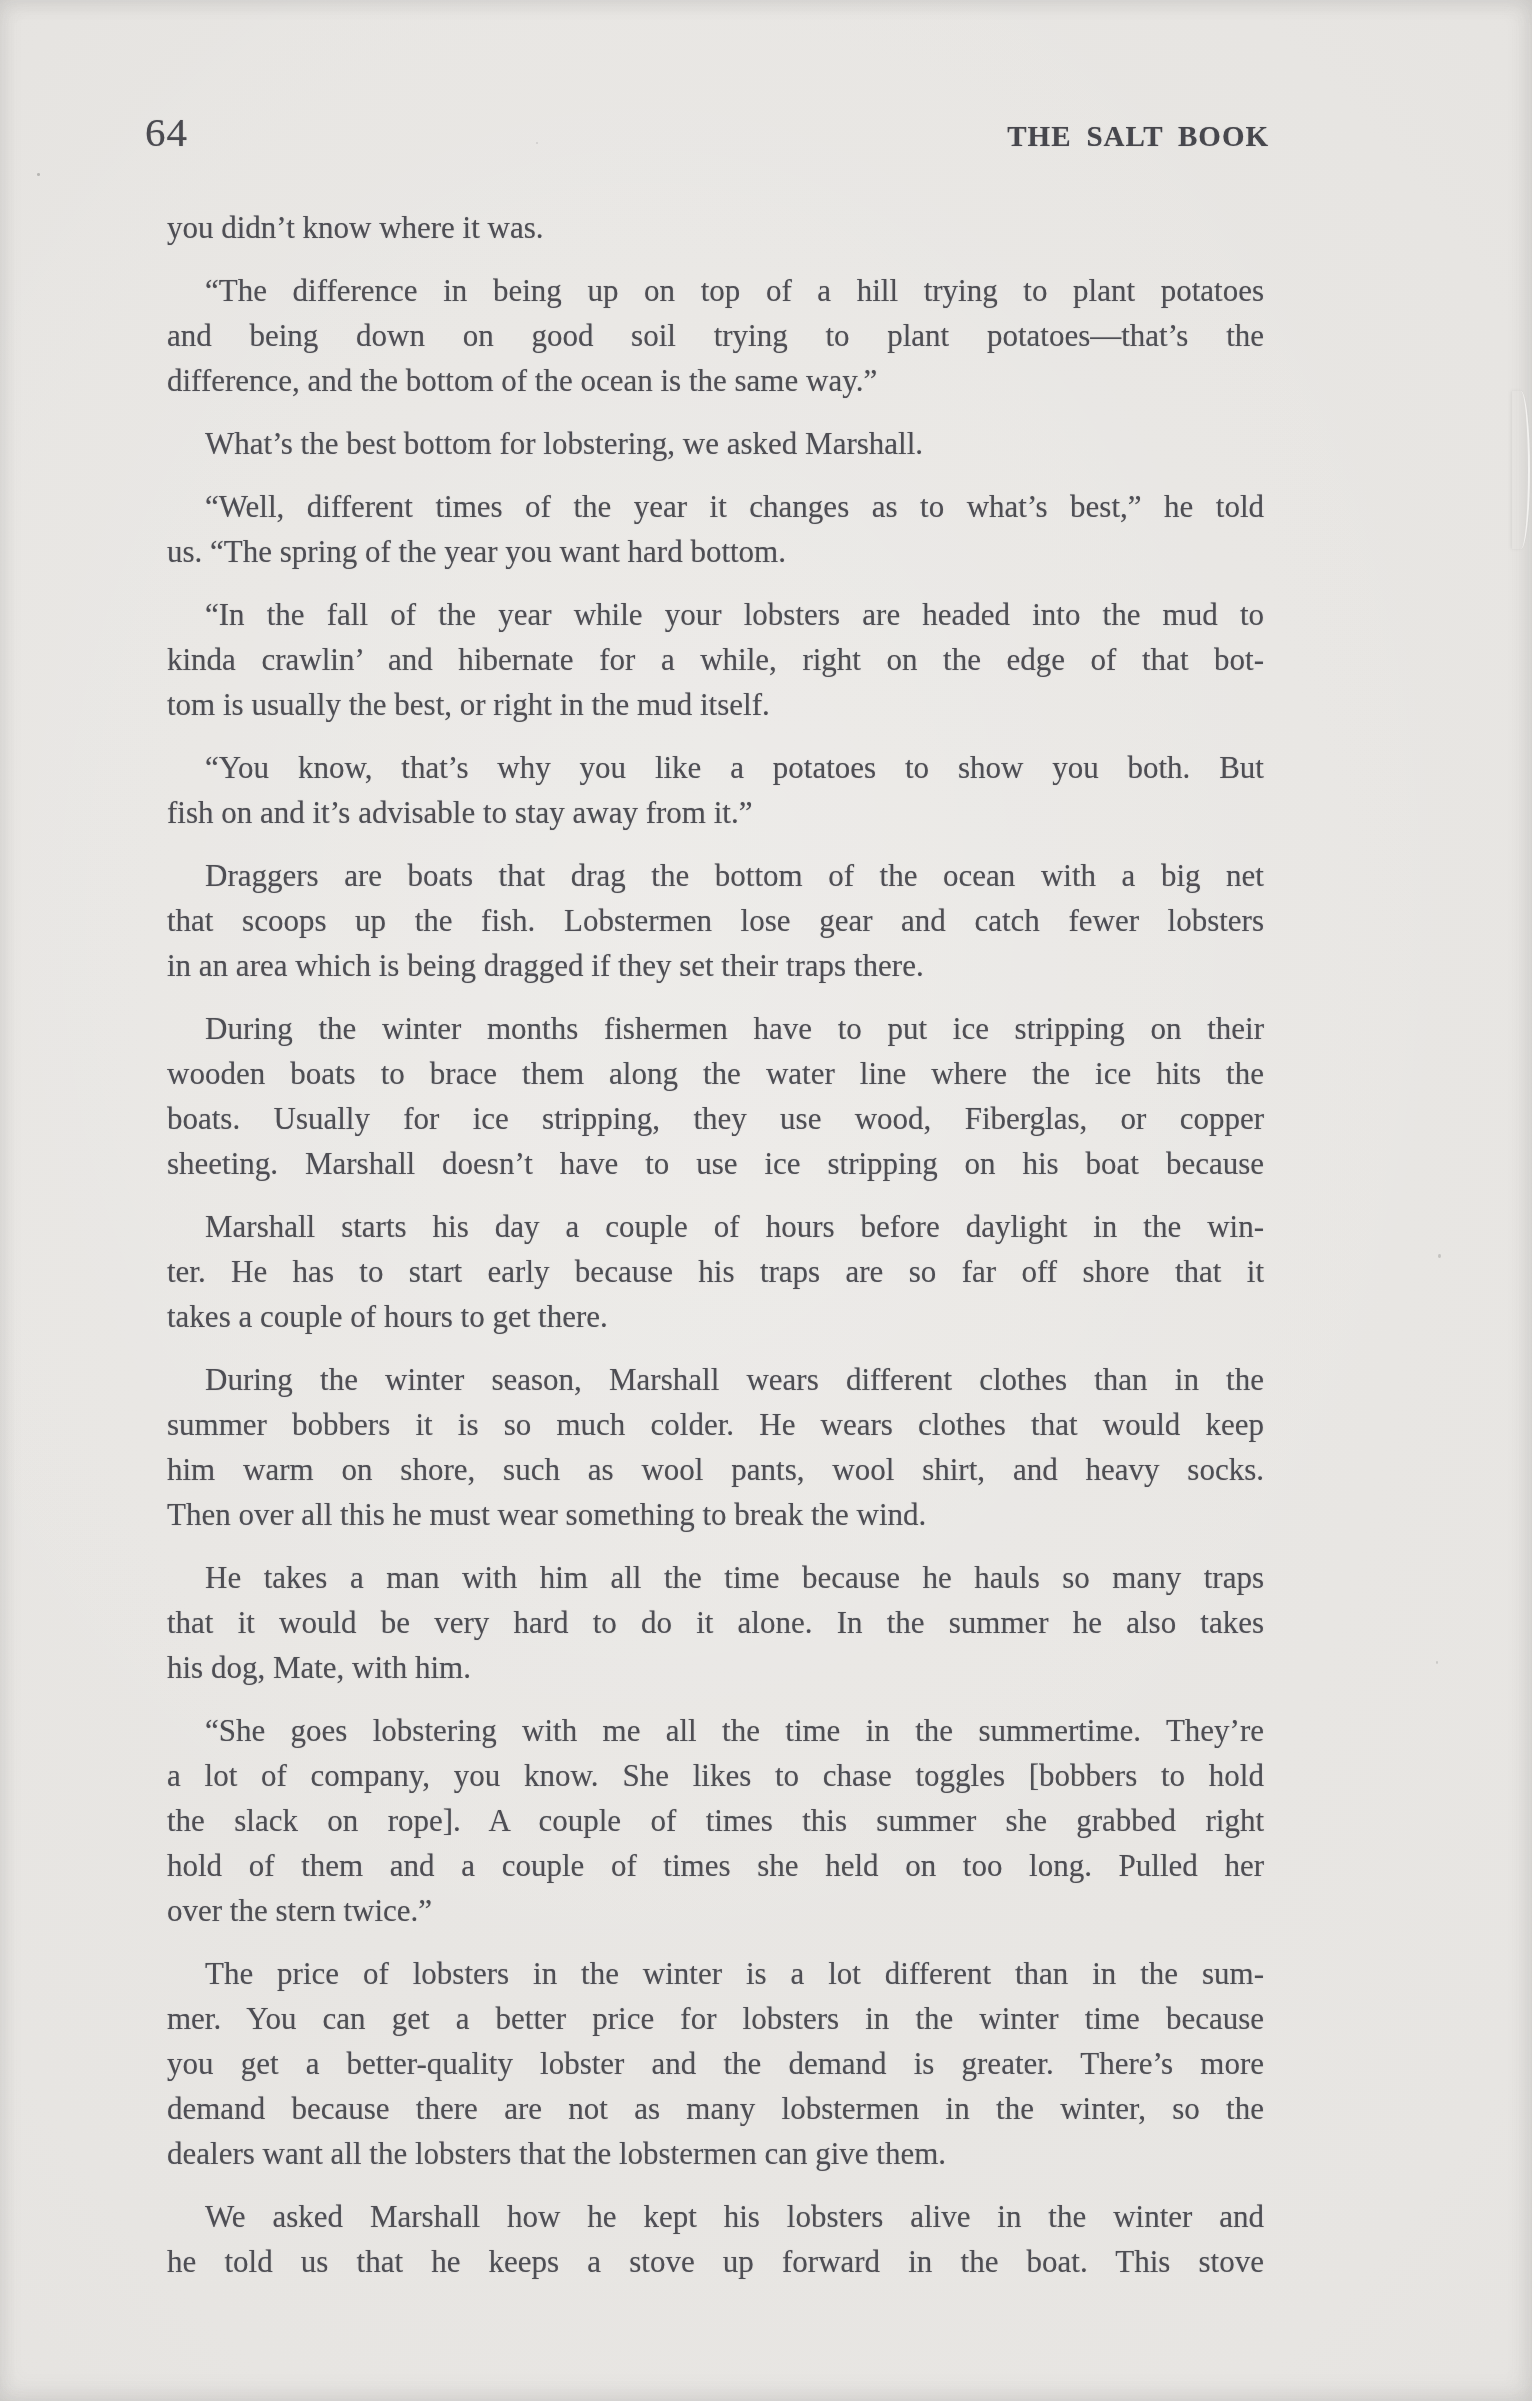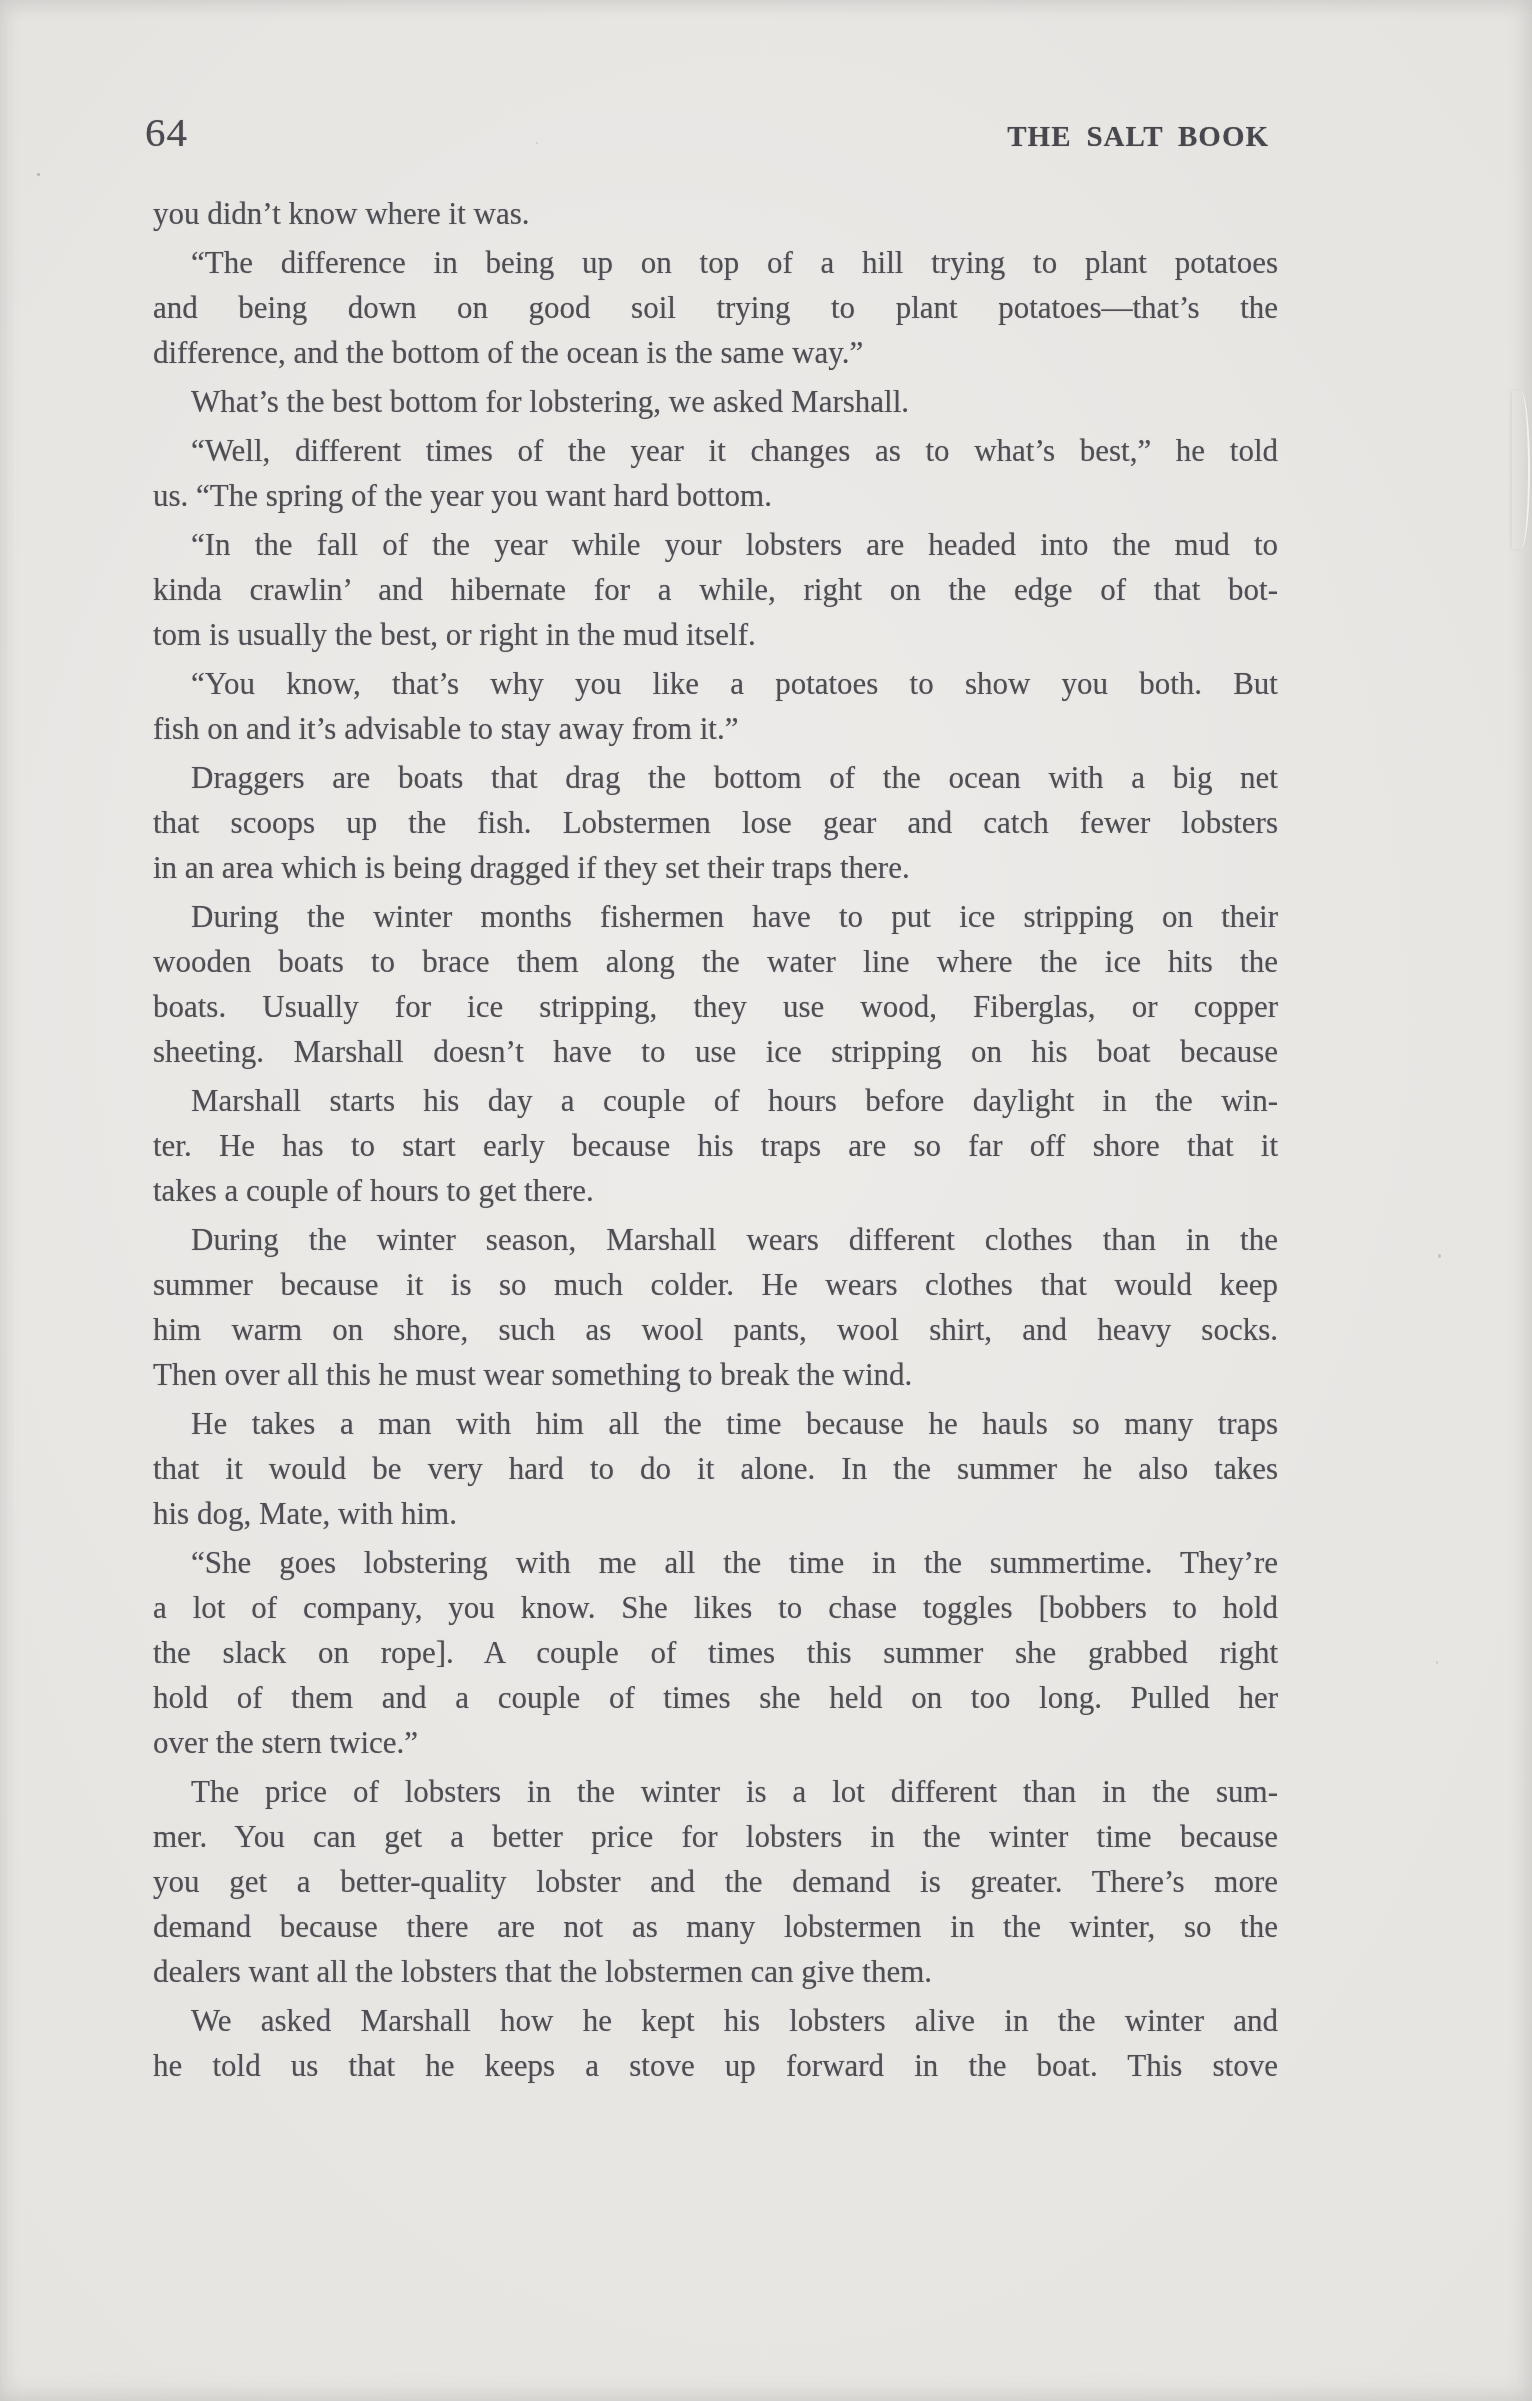--- a/index.html
+++ b/index.html
@@ -54,21 +54,21 @@
     position: absolute;
     left: 149px;
     top: 187px;
     width: 1133px;
     font-size: 31px;
     line-height: 45px;
     color: #4e4e54;
     text-shadow: 0 0 1px rgba(92,92,98,0.5);
     filter: blur(0.2px);
   }
-  .paragraph { margin: 4px; padding: 0; }
+  .paragraph { margin: 18px; padding: 0; }
   .line {
     text-align: justify;
     text-align-last: justify;
   }
   .line.para-last {
     text-align-last: left;
   }
   .paragraph.indent .line:first-child {
     text-indent: 38px;
   }
@@ -135,21 +135,21 @@
         <div class="line">boats. Usually for ice stripping, they use wood, Fiberglas, or copper</div>
         <div class="line">sheeting. Marshall doesn’t have to use ice stripping on his boat because</div>
       </div>
       <div class="paragraph indent">
         <div class="line">Marshall starts his day a couple of hours before daylight in the win-</div>
         <div class="line">ter. He has to start early because his traps are so far off shore that it</div>
         <div class="line para-last">takes a couple of hours to get there.</div>
       </div>
       <div class="paragraph indent">
         <div class="line">During the winter season, Marshall wears different clothes than in the</div>
-        <div class="line">summer because it is so much colder. He wears clothes that would keep</div>
+        <div class="line">summer bobbers it is so much colder. He wears clothes that would keep</div>
         <div class="line">him warm on shore, such as wool pants, wool shirt, and heavy socks.</div>
         <div class="line para-last">Then over all this he must wear something to break the wind.</div>
       </div>
       <div class="paragraph indent">
         <div class="line">He takes a man with him all the time because he hauls so many traps</div>
         <div class="line">that it would be very hard to do it alone. In the summer he also takes</div>
         <div class="line para-last">his dog, Mate, with him.</div>
       </div>
       <div class="paragraph indent">
         <div class="line">“She goes lobstering with me all the time in the summertime. They’re</div>

